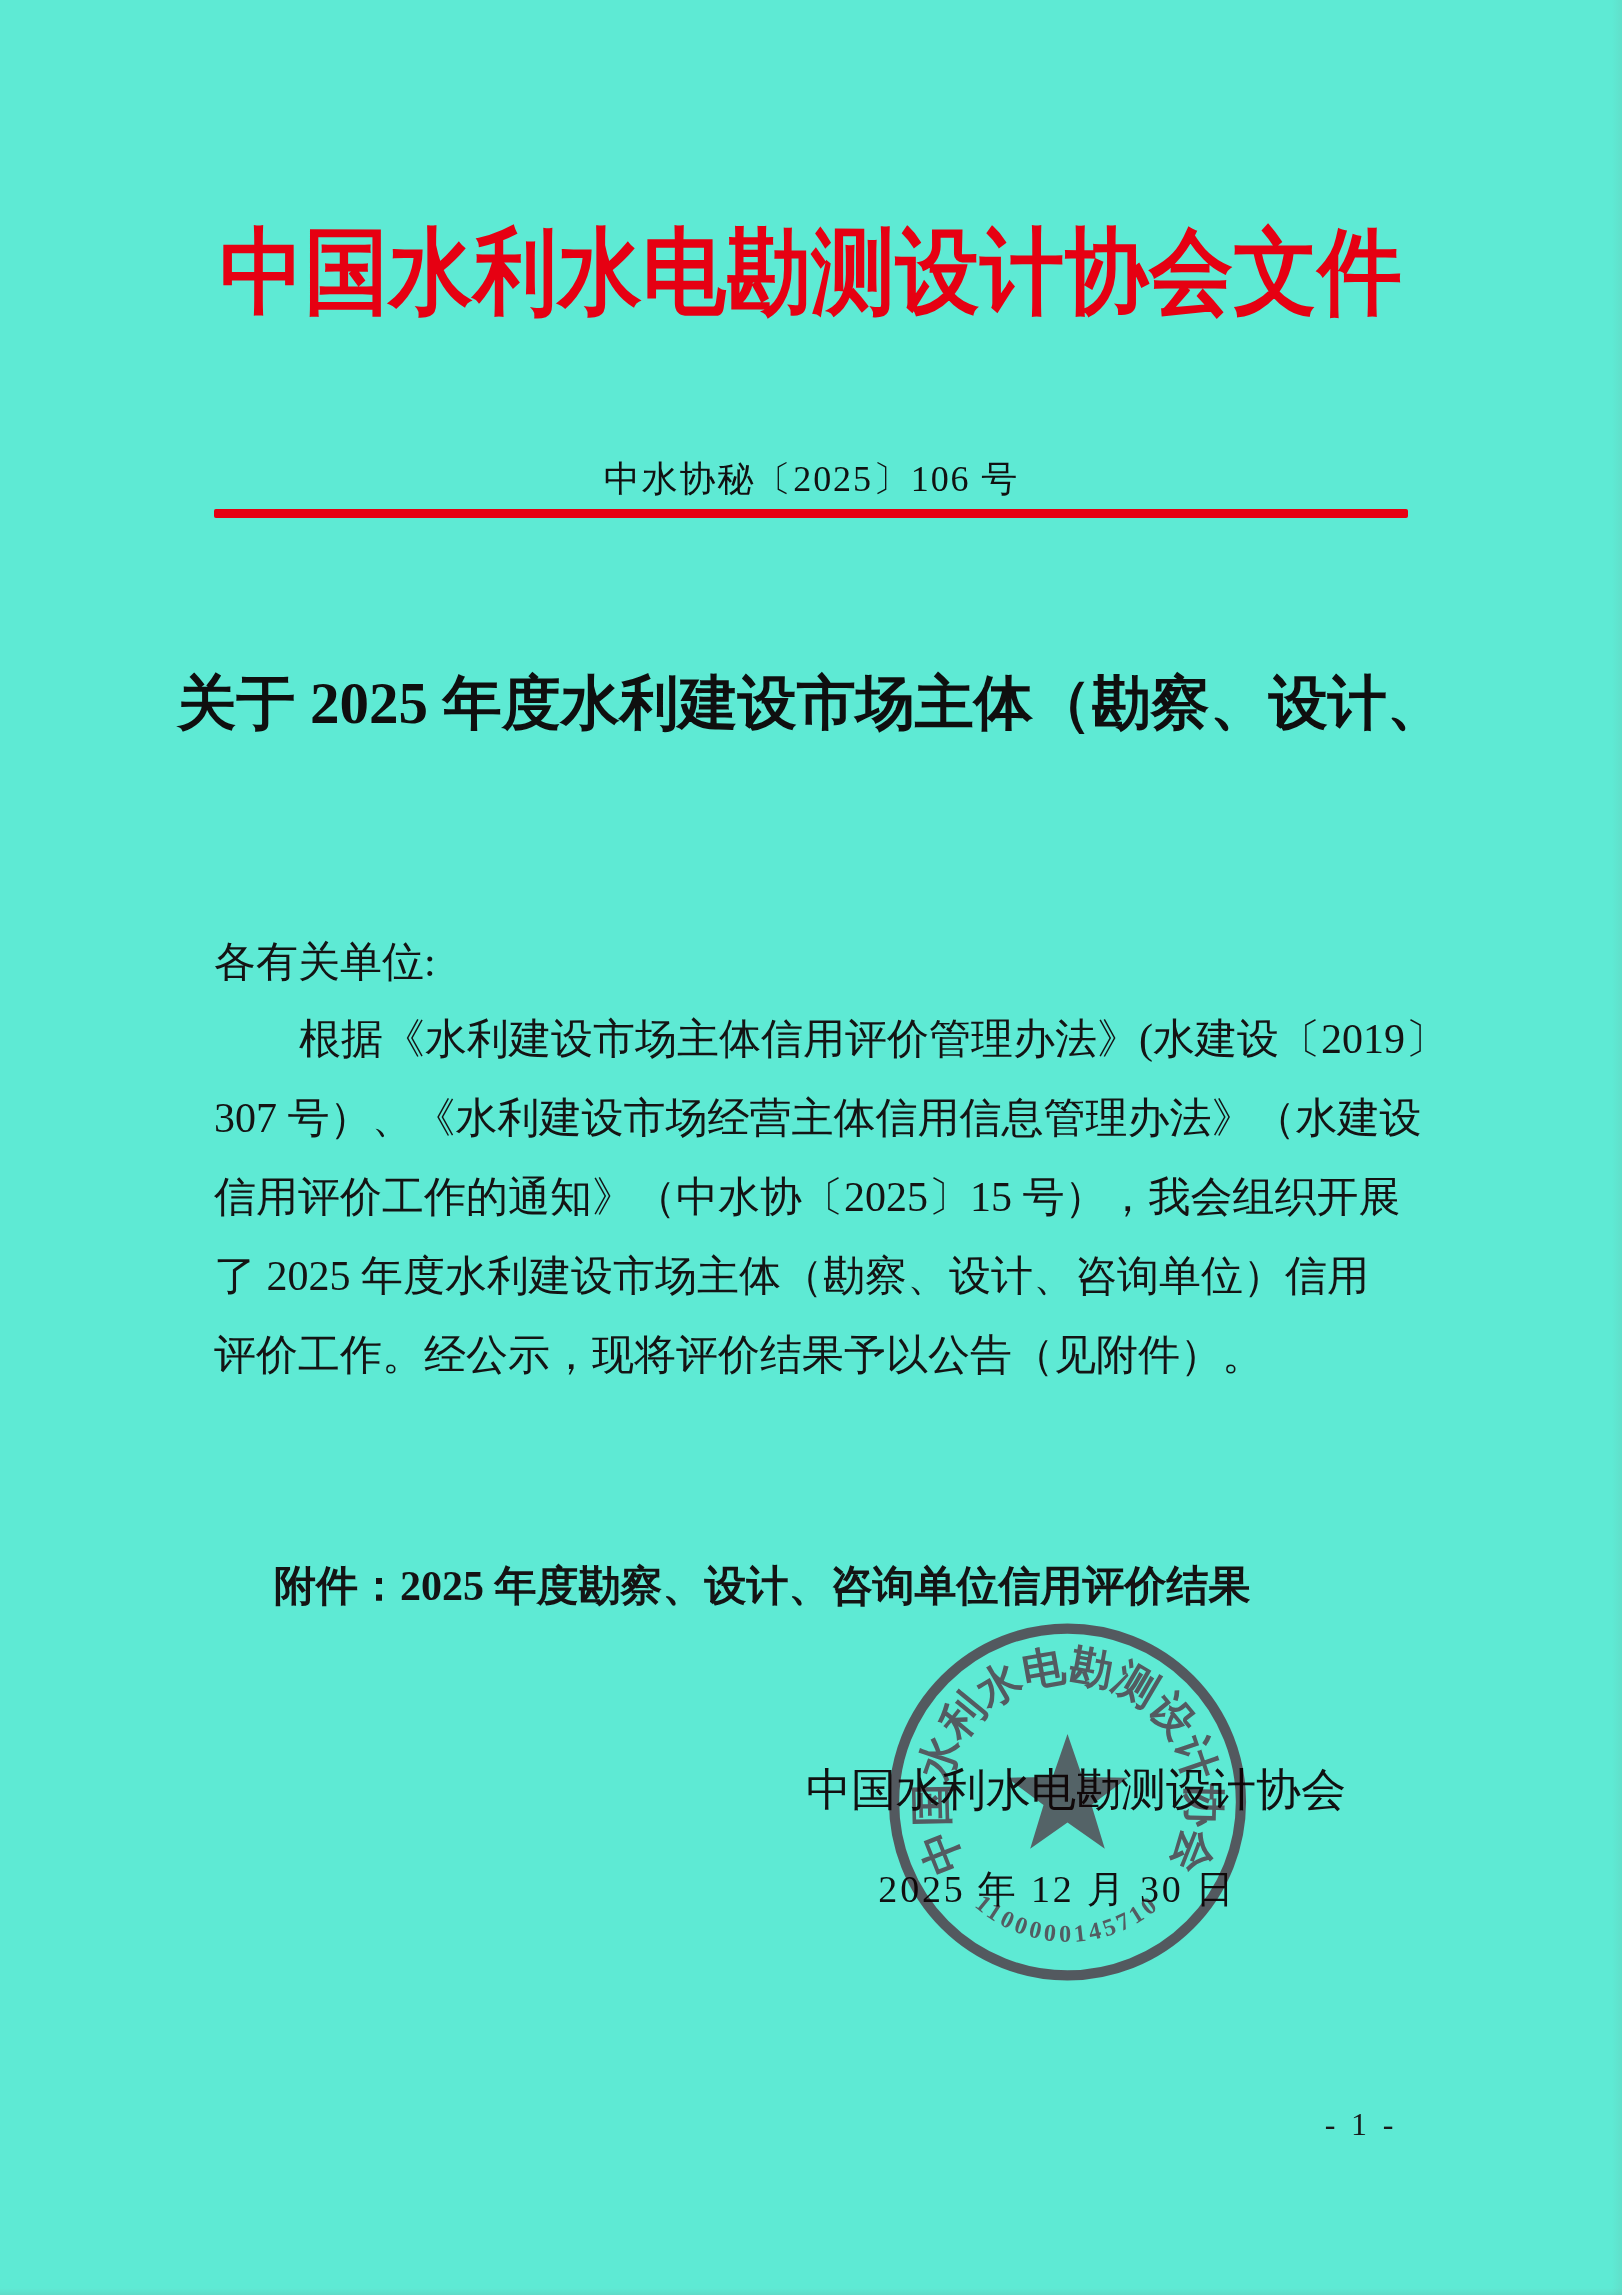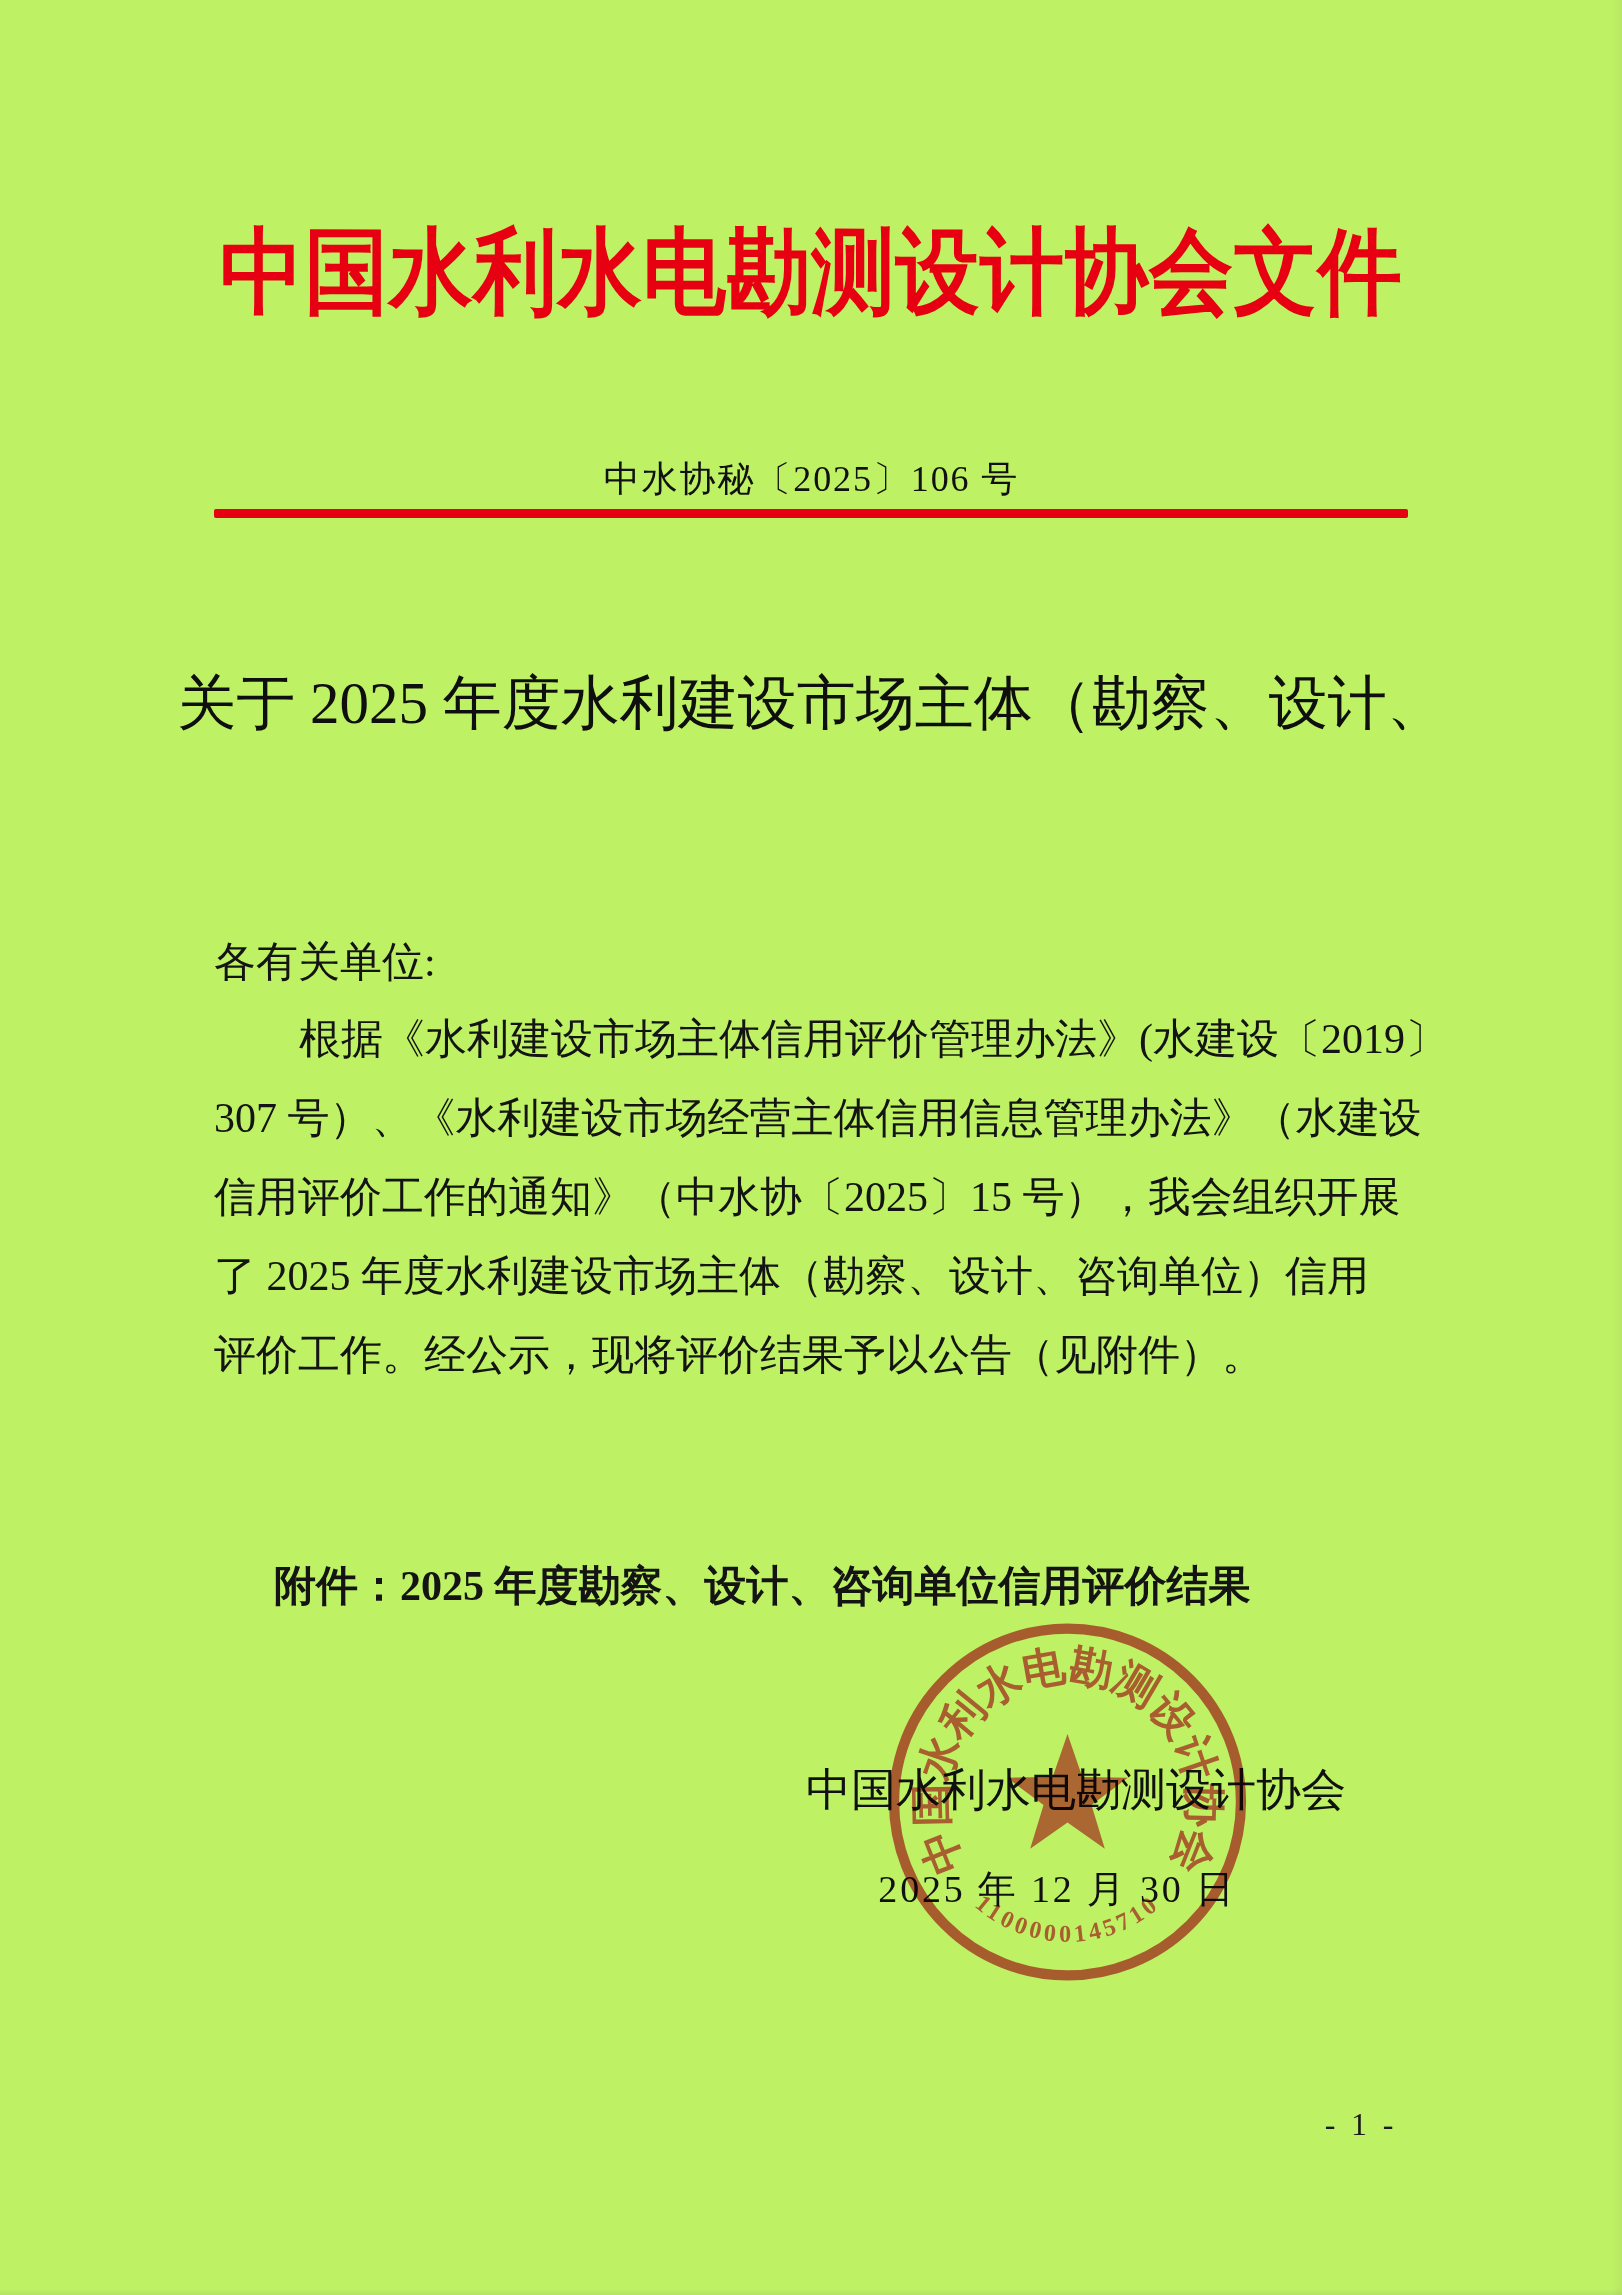--- a/index.html
+++ b/index.html
@@ -1,20 +1,20 @@
 <!DOCTYPE html>
 <html style="font-size:7.5px"><head>
 <meta charset="utf-8">
 <style>
   html,body{margin:0;padding:0;background:#ffffff;}
   .page{
     position:relative;
     width:1623px;
     height:2295px;
-    background:#bef264;
+    background:#5eead4;
     overflow:hidden;
     font-family:"Liberation Serif","DejaVu Serif",serif;
     color:#1c1c1c;
   }
   .org-title{
     position:absolute;
     top:220px; left:0; width:1623px;
     text-align:center;
     line-height:104px;
     white-space:nowrap;
@@ -42,21 +42,21 @@
     top:509px; left:214px;
     width:1194px; height:8.5px;
     background:#e60012;
     border-radius:1.9px;
   }
   .doc-title{
     position:absolute;
     top:658px; left:0; width:1623px;
     text-align:center;
     font-size:59px;
-    font-weight:normal;
+    font-weight:bold;
     line-height:90px;
     color:#0f0f0f;
   }
   .salutation{
     position:absolute;
     top:936px; left:214px;
     font-size:42px;
     line-height:52px;
     color:#141414;
     text-align:right;

